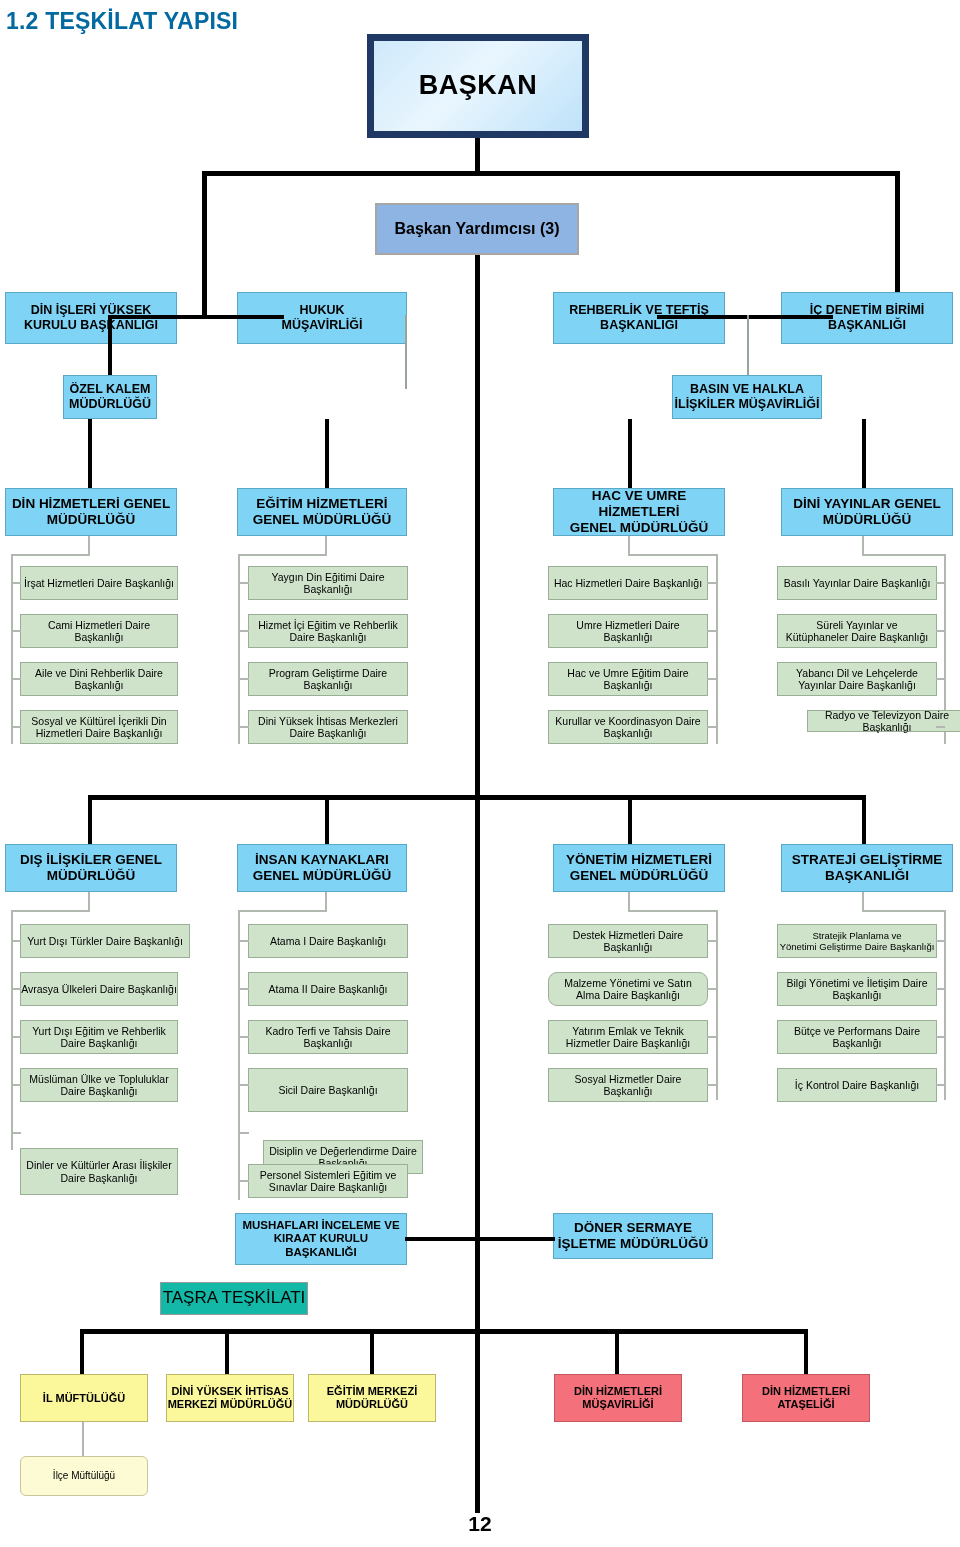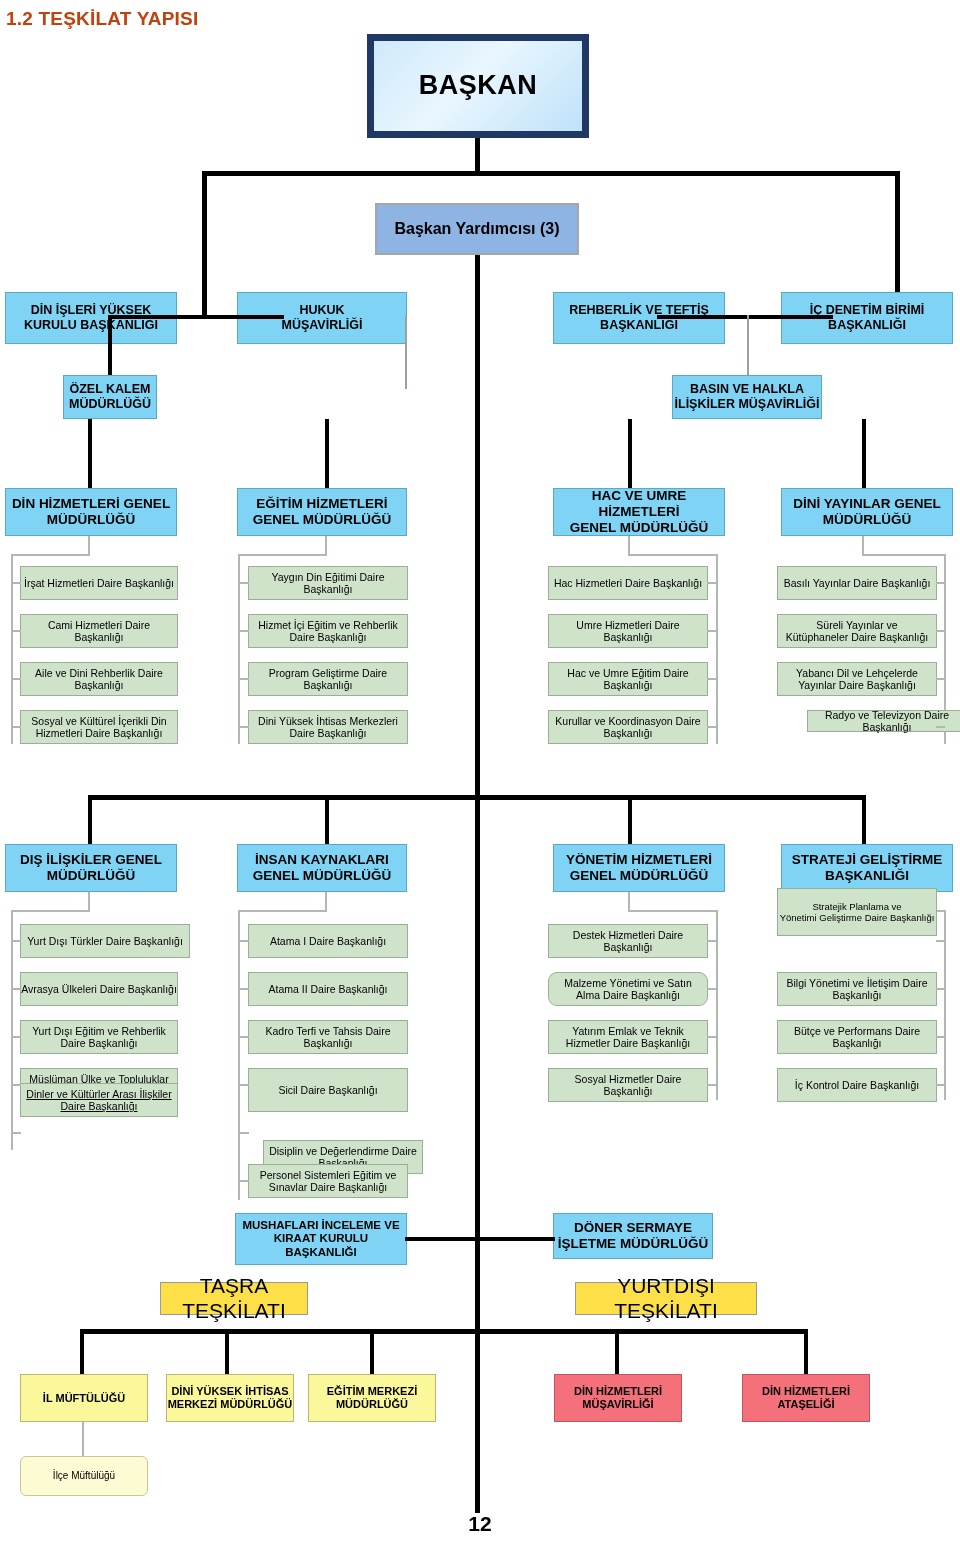--- a/index.html
+++ b/index.html
@@ -71,38 +71,38 @@
     font-size:10px;
     font-weight:500;
   }
   .box-red{
     background:#f4707a;
     border:1px solid #c4555d;
     font-size:11px;
     font-weight:600;
   }
   .box-plain{
-    background:#fde047;
+    background:#14b8a6;
     border:1px solid #9a9a9a;
-    font-size:21px;
+    font-size:17px;
     font-weight:500;
   }
 
   
   .ln{position:absolute;background:#000;}
   .ln-thin{position:absolute;background:#9aa39a;}
   .ln-gray{position:absolute;background:#b0b8b0;}
 
   
   #heading{
     position:absolute;
     left:6px; top:8px;
-    font-size:19px;
+    font-size:23px;
     font-weight:bold;
-    color:#c2410c;
+    color:#0369a1;
     letter-spacing:.2px;
   }
   #pagenum{
     position:absolute;
     left:0; right:0;
     top:1512px;
     text-align:center;
     font-size:21px;
     font-weight:bold;
     color:#000;
@@ -258,21 +258,21 @@
   <div class="ln-gray" style="left:862px;top:892px;width:2px;height:20px;"></div>
   <div class="ln-gray" style="left:862px;top:910px;width:84px;height:2px;"></div>
   <div class="ln-gray" style="left:944px;top:910px;width:2px;height:190px;"></div>
 
   <div class="box box-green" style="left:20px;top:924px;width:170px;height:34px;">Yurt Dışı Türkler Daire Başkanlığı</div>
   <div class="box box-green" style="left:20px;top:972px;width:158px;height:34px;">Avrasya Ülkeleri Daire Başkanlığı</div>
   <div class="box box-green" style="left:20px;top:1020px;width:158px;height:34px;">Yurt Dışı Eğitim ve Rehberlik
 Daire Başkanlığı</div>
   <div class="box box-green" style="left:20px;top:1068px;width:158px;height:34px;">Müslüman Ülke ve Topluluklar
 Daire Başkanlığı</div>
-  <div class="box box-green" style="left:20px;top:1083px;width:158px;height:34px;text-decoration:underline;">Dinler ve Kültürler Arası İlişkiler
+  <div class="box box-green" style="left:20px;top:1148px;width:158px;height:47px;">Dinler ve Kültürler Arası İlişkiler
 Daire Başkanlığı</div>
   <div class="ln-gray" style="left:11px;top:940px;width:10px;height:2px;"></div>
   <div class="ln-gray" style="left:11px;top:988px;width:10px;height:2px;"></div>
   <div class="ln-gray" style="left:11px;top:1036px;width:10px;height:2px;"></div>
   <div class="ln-gray" style="left:11px;top:1084px;width:10px;height:2px;"></div>
   <div class="ln-gray" style="left:11px;top:1132px;width:10px;height:2px;"></div>
 
   <div class="box box-green" style="left:248px;top:924px;width:160px;height:34px;">Atama I Daire Başkanlığı</div>
   <div class="box box-green" style="left:248px;top:972px;width:160px;height:34px;">Atama II Daire Başkanlığı</div>
   <div class="box box-green" style="left:248px;top:1020px;width:160px;height:34px;">Kadro Terfi ve Tahsis Daire
@@ -295,41 +295,40 @@
 Alma Daire Başkanlığı</div>
   <div class="box box-green" style="left:548px;top:1020px;width:160px;height:34px;">Yatırım Emlak ve Teknik
 Hizmetler Daire Başkanlığı</div>
   <div class="box box-green" style="left:548px;top:1068px;width:160px;height:34px;">Sosyal Hizmetler Daire
 Başkanlığı</div>
   <div class="ln-gray" style="left:707px;top:940px;width:10px;height:2px;"></div>
   <div class="ln-gray" style="left:707px;top:988px;width:10px;height:2px;"></div>
   <div class="ln-gray" style="left:707px;top:1036px;width:10px;height:2px;"></div>
   <div class="ln-gray" style="left:707px;top:1084px;width:10px;height:2px;"></div>
 
-  <div class="box box-green" style="left:777px;top:888px;width:160px;height:48px;font-size:9.5px;">Stratejik Planlama ve
+  <div class="box box-green" style="left:777px;top:924px;width:160px;height:34px;font-size:9.5px;">Stratejik Planlama ve
 Yönetimi Geliştirme Daire Başkanlığı</div>
   <div class="box box-green" style="left:777px;top:972px;width:160px;height:34px;">Bilgi Yönetimi ve İletişim Daire
 Başkanlığı</div>
   <div class="box box-green" style="left:777px;top:1020px;width:160px;height:34px;">Bütçe ve Performans Daire
 Başkanlığı</div>
   <div class="box box-green" style="left:777px;top:1068px;width:160px;height:34px;">İç Kontrol Daire Başkanlığı</div>
   <div class="ln-gray" style="left:936px;top:940px;width:9px;height:2px;"></div>
   <div class="ln-gray" style="left:936px;top:988px;width:9px;height:2px;"></div>
   <div class="ln-gray" style="left:936px;top:1036px;width:9px;height:2px;"></div>
   <div class="ln-gray" style="left:936px;top:1084px;width:9px;height:2px;"></div>
 
   <div class="box box-blue" style="left:235px;top:1213px;width:172px;height:52px;font-size:11.5px;">MUSHAFLARI İNCELEME VE
 KIRAAT KURULU
 BAŞKANLIĞI</div>
   <div class="box box-blue-hdr" style="left:553px;top:1213px;width:160px;height:46px;">DÖNER SERMAYE
 İŞLETME MÜDÜRLÜĞÜ</div>
   <div class="ln" style="left:405px;top:1237px;width:150px;height:4px;"></div>
 
   <div class="box box-plain" style="left:160px;top:1282px;width:148px;height:33px;">TAŞRA TEŞKİLATI</div>
-  <div class="box box-plain" style="left:575px;top:1282px;width:182px;height:33px;">YURTDIŞI TEŞKİLATI</div>
 
   <div class="ln" style="left:80px;top:1329px;width:728px;height:5px;"></div>
   <div class="ln" style="left:80px;top:1329px;width:4px;height:46px;"></div>
   <div class="ln" style="left:225px;top:1329px;width:4px;height:46px;"></div>
   <div class="ln" style="left:370px;top:1329px;width:4px;height:46px;"></div>
   <div class="ln" style="left:615px;top:1329px;width:4px;height:46px;"></div>
   <div class="ln" style="left:804px;top:1329px;width:4px;height:46px;"></div>
 
   <div class="box box-yellow" style="left:20px;top:1374px;width:128px;height:48px;">İL MÜFTÜLÜĞÜ</div>
   <div class="box box-yellow" style="left:166px;top:1374px;width:128px;height:48px;">DİNİ YÜKSEK İHTİSAS

